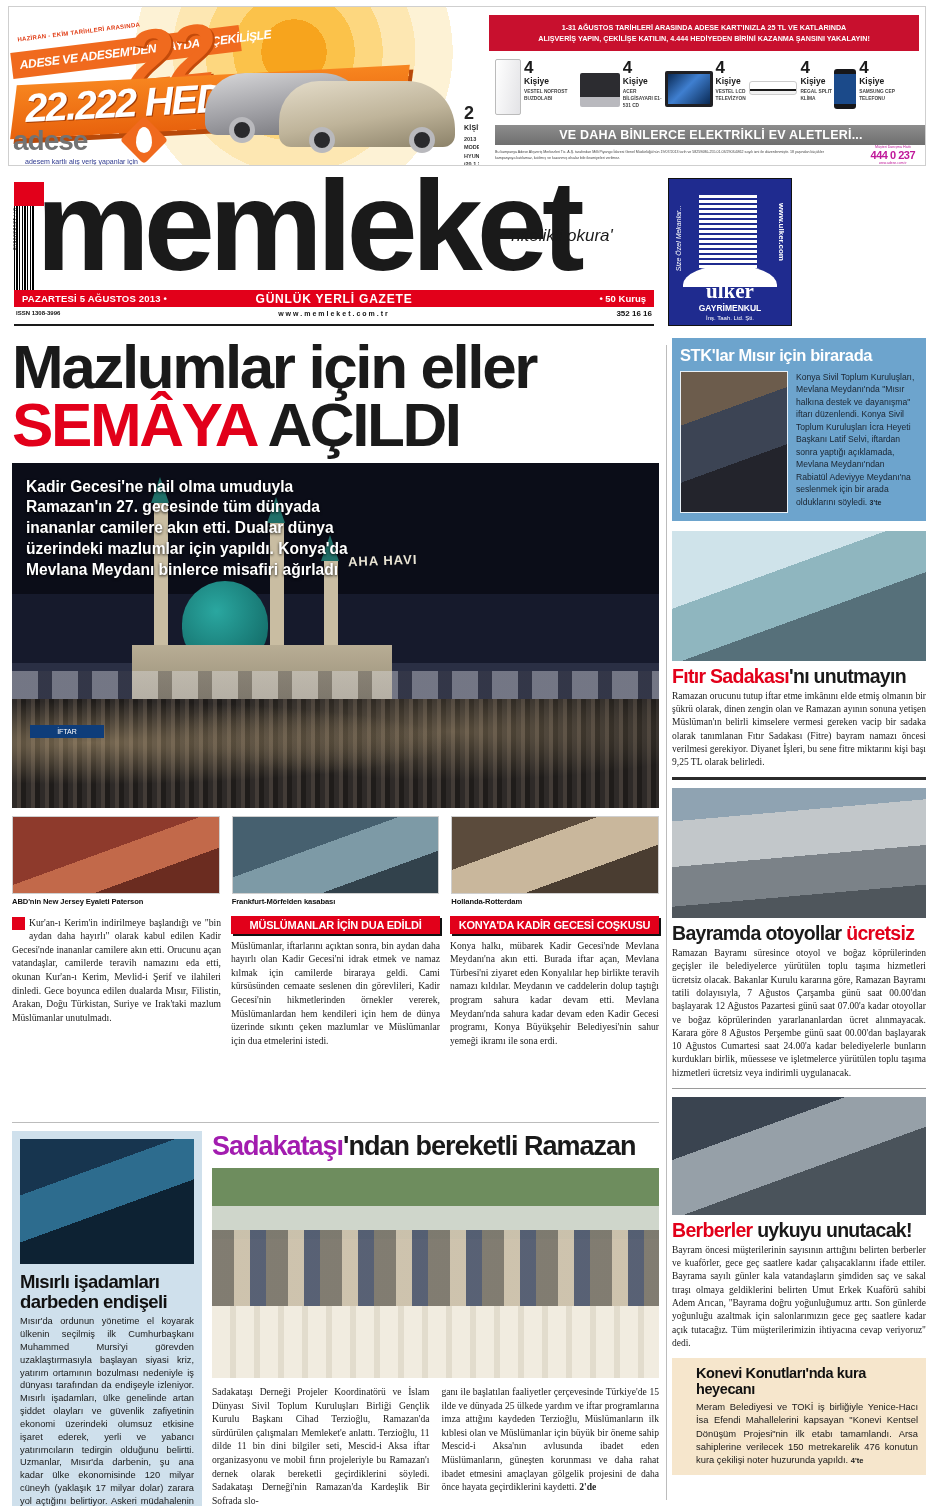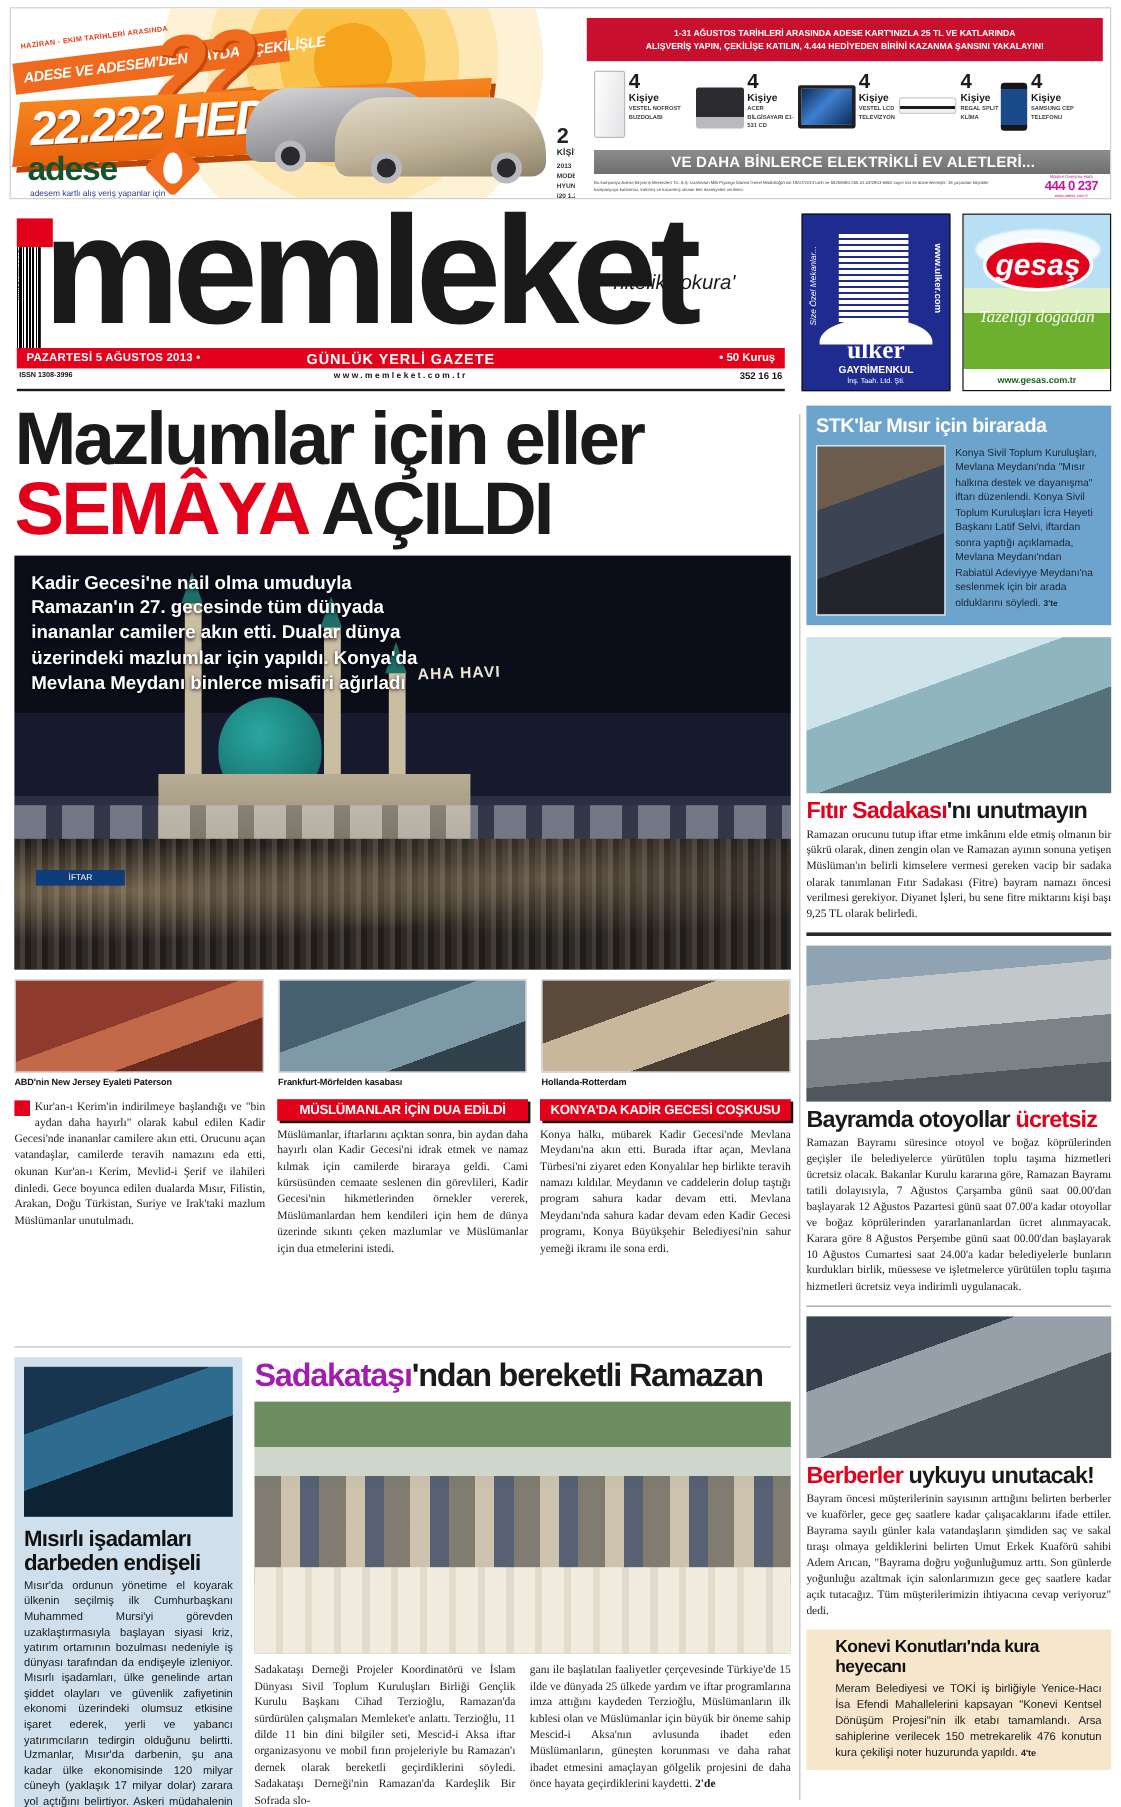--- a/index.html
+++ b/index.html
@@ -78,22 +78,22 @@
     position:absolute; left:196px; top:52px; width:250px; height:105px;
   }
   .car { position:absolute; border-radius: 40px 48px 12px 12px; }
   .car-a { left:0; top:14px; width:165px; height:62px;
     background:linear-gradient(170deg,#d8d8da 0%,#9d9da2 55%, #6d6d72 100%); }
   .car-b { left:74px; top:22px; width:176px; height:66px;
     background:linear-gradient(170deg,#e4dcc9 0%,#bfb49a 55%, #8c8269 100%); }
   .wheel { position:absolute; width:26px;height:26px;border-radius:50%;
     background:#2a2a2d; border:5px solid #b9b9bd; }
   .adese-logo {
-    position:absolute; left:14px; bottom:8px;
-    font-size:28px; font-weight:bold; color:#14532d; letter-spacing:-1px;text-align:right;
+    position:absolute; left:4px; bottom:8px;
+    font-size:28px; font-weight:bold; color:#737373; letter-spacing:-1px;text-align:right;
   }
   .adese-sub { position:absolute; left:16px; bottom:0px; font-size:7px; color:#2f3a8f; }
   .adese-leaf {
     position:absolute; left:118px; bottom:8px; width:34px; height:34px;
     background:#f06a1e; transform:rotate(45deg); border-radius:4px;
   }
   .adese-leaf:after{
     content:""; position:absolute; left:9px; top:4px; width:16px;height:26px;
     background:#fff; border-radius:50% 50% 50% 50%/60% 60% 40% 40%;
     transform:rotate(-45deg);
@@ -442,27 +442,20 @@
   <div class="ad-ulker">
     <div class="ulker-bldg"></div>
     <div class="ulker-base"></div>
     <div class="ulker-vert-l">Size Özel Mekanlar...</div>
     <div class="ulker-vert-r">www.ulker.com</div>
     <div class="ulker-name">ülker</div>
     <div class="ulker-sub">GAYRİMENKUL</div>
     <div class="ulker-sub2">İnş. Taah. Ltd. Şti.</div>
   </div>
 
-  <div class="ad-gesas">
-    <div class="gesas-cloud"></div>
-    <div class="gesas-logo">gesaş</div>
-    <div class="gesas-tag">Tazeliği
-doğadan</div>
-    <div class="gesas-url">www.gesas.com.tr</div>
-  </div>
 </div>
 
 <div class="vrule"></div>
 
 <div class="main-col">
 
   <div class="headline">
     <div class="hl1">Mazlumlar için eller</div>
     <div class="hl2">
       <span class="red">SEMÂYA</span><span> AÇILDI</span>

